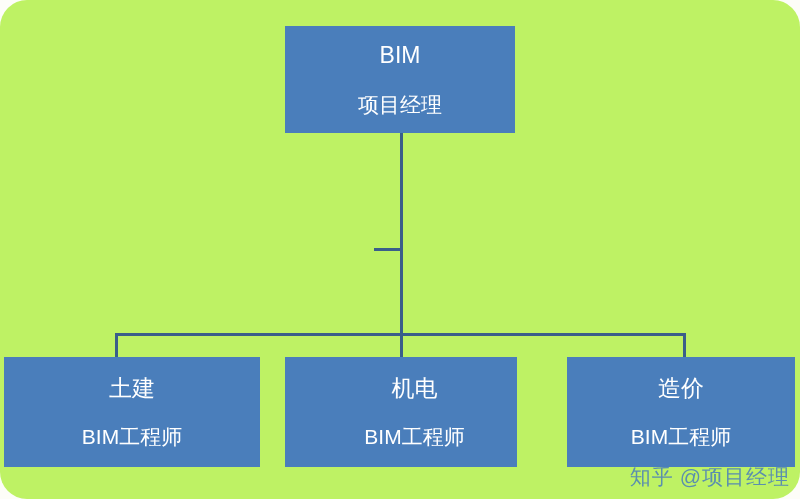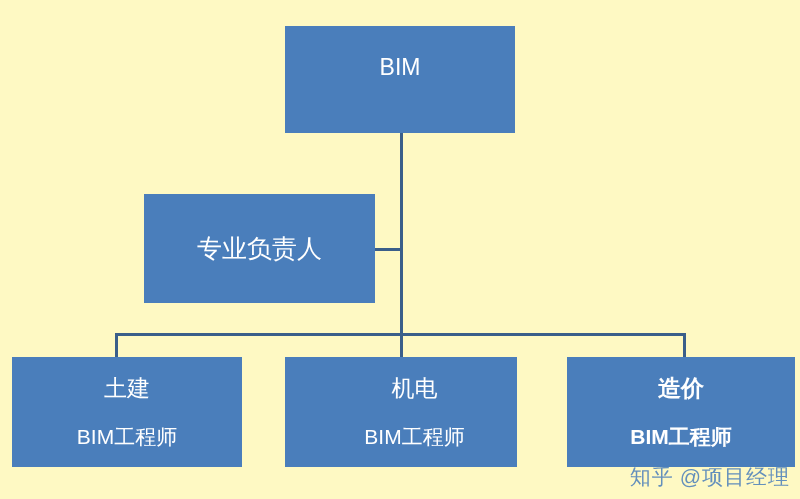--- a/index.html
+++ b/index.html
@@ -10,21 +10,22 @@
     width: 800px;
     height: 499px;
     background: #fdfdf8;
     font-family: "Liberation Sans", "DejaVu Sans", sans-serif;
     overflow: hidden;
   }
   #org-chart {
     position: relative;
     width: 800px;
     height: 499px;
-    background: #fef9c3;
+    background: #bef264;
+    border-radius: 27px;
   }
 
   
   .connector {
     position: absolute;
     background: #3a5f8a;
   }
   .trunk-upper {           
     left: 400px;
     top: 133px;
@@ -94,38 +95,37 @@
     width: 230px;
     height: 107px;
   }
   #node-lead {
     left: 144px;
     top: 194px;
     width: 231px;
     height: 109px;
   }
   #node-civil {
-    left: 12px;
+    left: 4px;
     top: 357px;
-    width: 230px;
+    width: 256px;
     height: 110px;
   }
   #node-mep {
     left: 285px;
     top: 357px;
     width: 232px;
     height: 110px;
     padding-left: 27px;
   }
   #node-cost {
     left: 567px;
     top: 357px;
     width: 228px;
     height: 110px;
-    font-weight: bold;
   }
 
   
   #watermark {
     position: absolute;
     right: 10px;
     bottom: 8px;
     font-size: 21px;
     color: #4a7ebb;
     opacity: 0.85;
@@ -145,25 +145,23 @@
 
   <div class="connector trunk-upper"></div>
   <div class="connector stub-lead"></div>
   <div class="connector hbar"></div>
   <div class="connector drop-left"></div>
   <div class="connector trunk-lower"></div>
   <div class="connector drop-right"></div>
 
   <div class="node two-line" id="node-root">
     <span class="line-1">BIM</span>
+    <span class="line-2">项目经理</span>
   </div>
 
-  <div class="node single" id="node-lead">
-    <span class="line-1">专业负责人</span>
-  </div>
 
   <div class="node two-line" id="node-civil">
     <span class="line-1">土建</span>
     <span class="line-2">BIM工程师</span>
   </div>
 
   <div class="node two-line" id="node-mep">
     <span class="line-1">机电</span>
     <span class="line-2">BIM工程师</span>
   </div>

